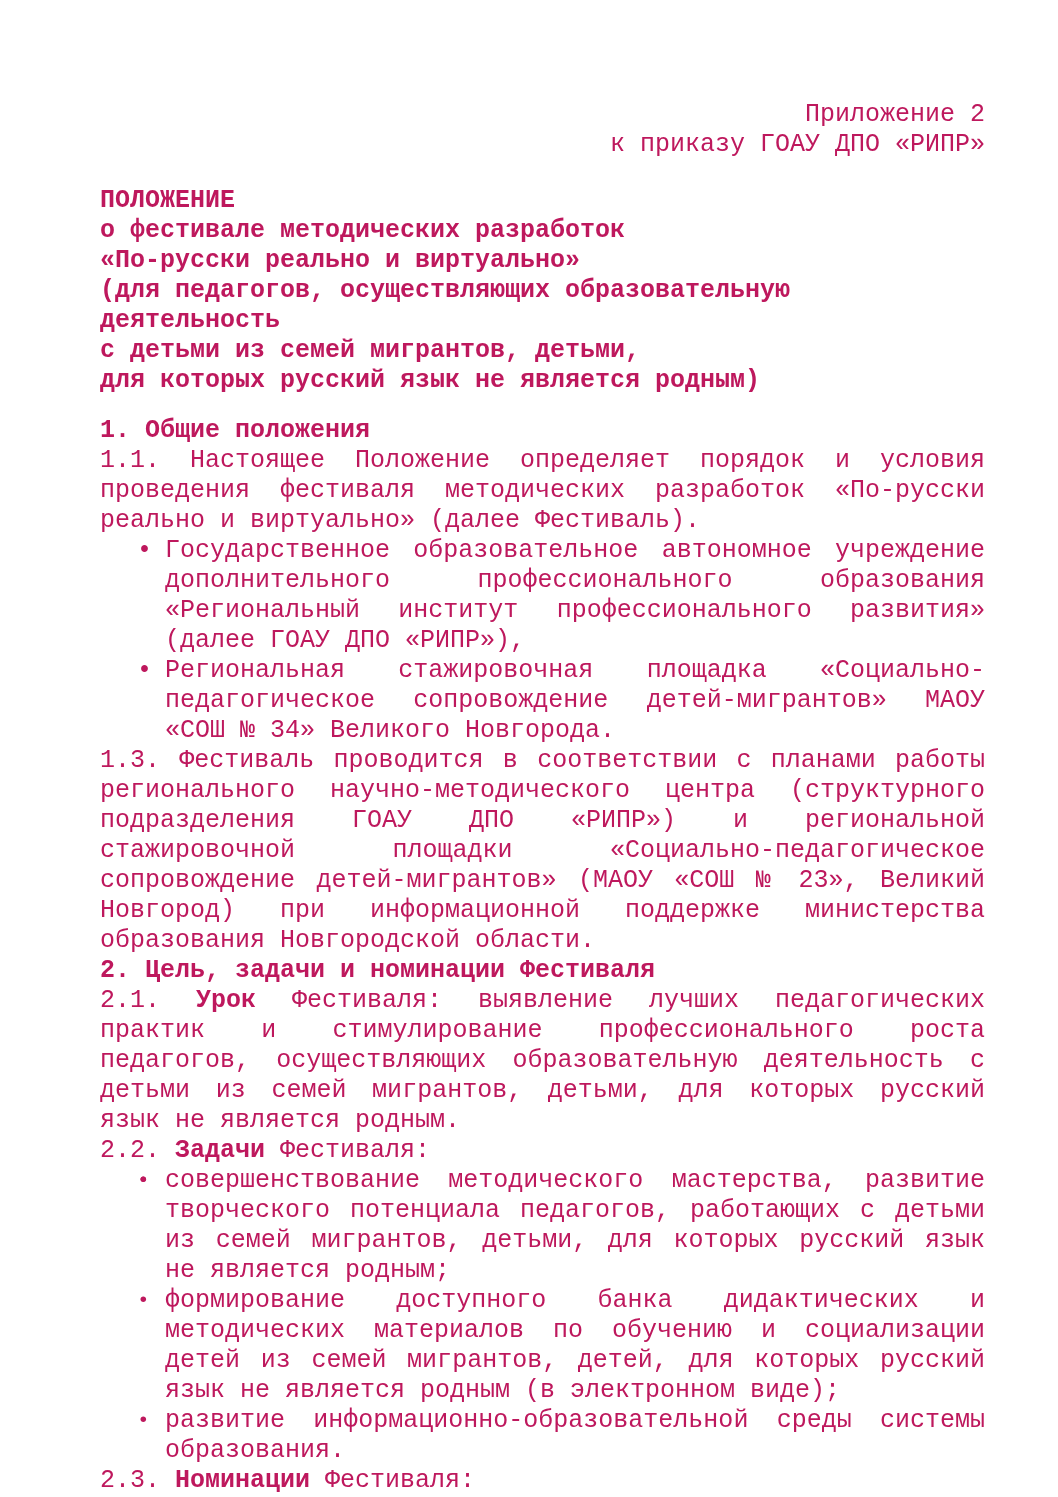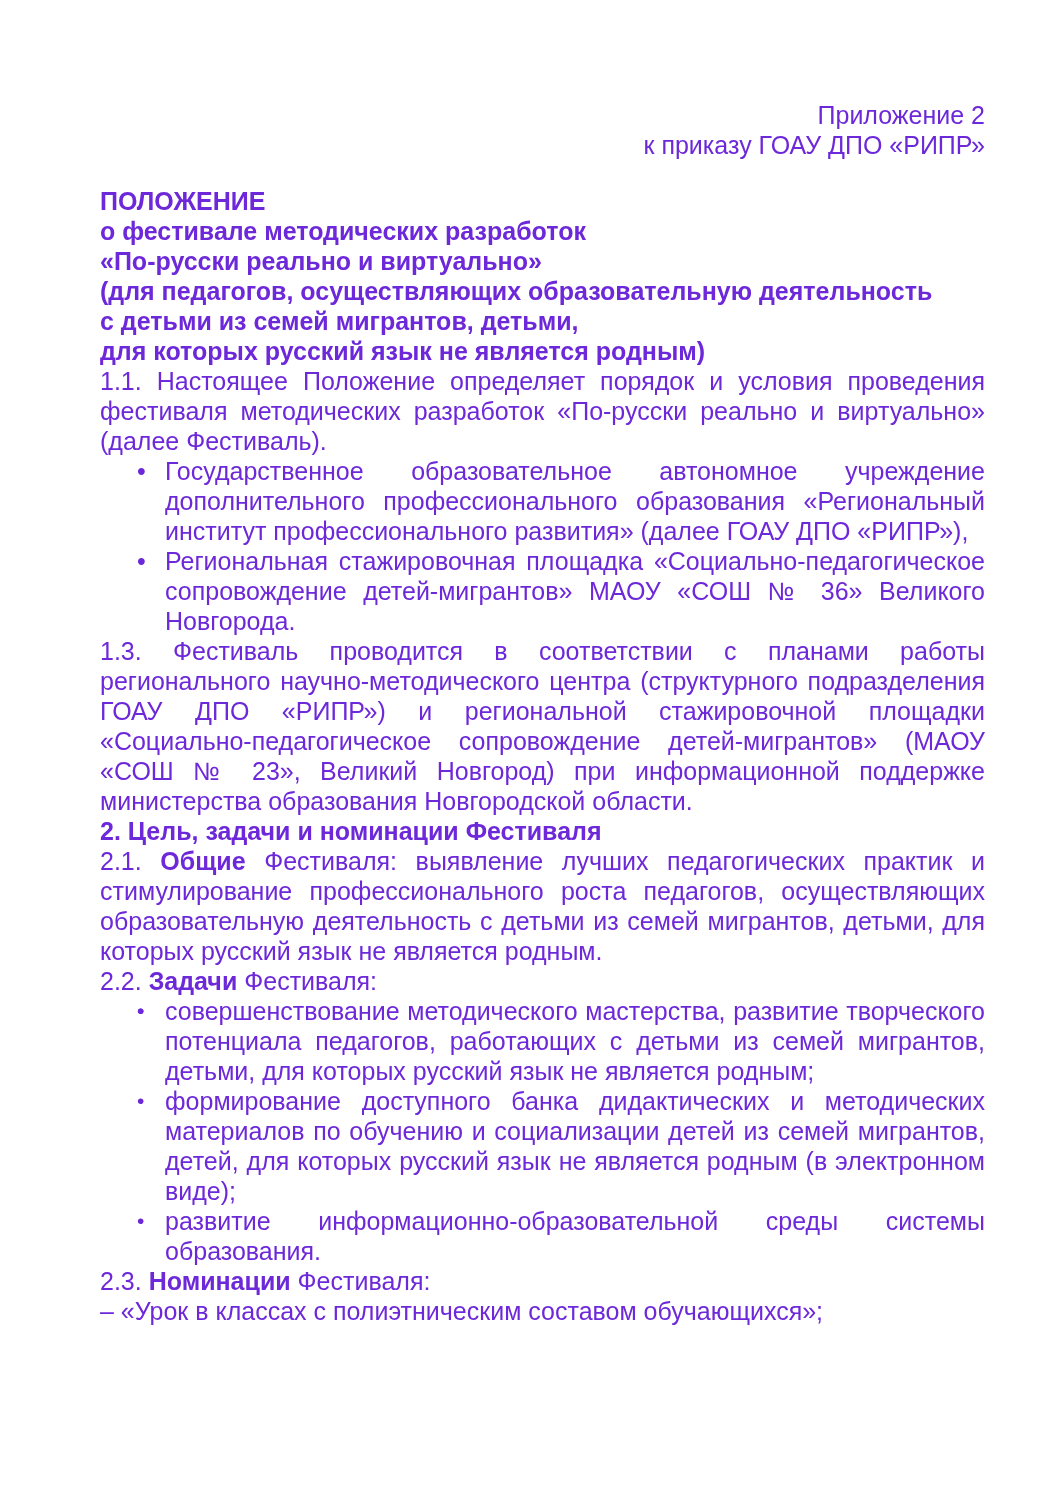--- a/index.html
+++ b/index.html
@@ -2,23 +2,23 @@
 <html><head>
 <meta charset="utf-8">
 <style>
   html, body { margin: 0; padding: 0; background: #ffffff; }
   .page {
     position: relative;
     width: 1058px;
     height: 1497px;
     box-sizing: border-box;
     background: #ffffff;
-    color: #6d28d9;
+    color: #be185d;
     padding: 100px 73px 0 100px;
-    font-family: Liberation Sans, sans-serif;
+    font-family: Liberation Mono, monospace;
     font-size: 25px;
     line-height: 30px;
   }
   .hdr { text-align: right; }
   .title-block { text-align: left; font-weight: bold; margin-top: 26px; }
   .sec-heading { font-weight: bold; }
   .sec1-heading { margin-top: 20px; }
   .sec2-heading { }
   .para { text-align: justify; }
   .bullet-item {
@@ -47,38 +47,39 @@
   <div class="title-block">
     <div>ПОЛОЖЕНИЕ</div>
     <div>о фестивале методических разработок</div>
     <div>«По-русски реально и виртуально»</div>
     <div>(для педагогов, осуществляющих образовательную деятельность</div>
     <div>с детьми из семей мигрантов, детьми,</div>
     <div>для которых русский язык не является родным)</div>
   </div>
 
   <div>
+    <div class="sec-heading sec1-heading">1. Общие положения</div>
     <div class="para">1.1. Настоящее Положение определяет порядок и условия проведения фестиваля методических разработок «По-русски реально и виртуально» (далее Фестиваль).</div>
 
     <div class="bullet-item">
       <span class="marker">•</span>
       <span>Государственное образовательное автономное учреждение дополнительного профессионального образования «Региональный институт профессионального развития» (далее ГОАУ ДПО «РИПР»),</span>
     </div>
     <div class="bullet-item">
       <span class="marker">•</span>
-      <span>Региональная стажировочная площадка «Социально-педагогическое сопровождение детей-мигрантов» МАОУ «СОШ № 36» Великого Новгорода.</span>
+      <span>Региональная стажировочная площадка «Социально-педагогическое сопровождение детей-мигрантов» МАОУ «СОШ № 34» Великого Новгорода.</span>
     </div>
 
     <div class="para">1.3. Фестиваль проводится в соответствии с планами работы регионального научно-методического центра (структурного подразделения ГОАУ ДПО «РИПР») и региональной стажировочной площадки «Социально-педагогическое сопровождение детей-мигрантов» (МАОУ «СОШ № 23», Великий Новгород) при информационной поддержке министерства образования Новгородской области.</div>
   </div>
 
   <div class="s2">
     <div class="sec-heading sec2-heading">2. Цель, задачи и номинации Фестиваля</div>
 
-    <div class="para"><span>2.1.</span> <span class="b">Общие</span> <span>Фестиваля: выявление лучших педагогических практик и стимулирование профессионального роста педагогов, осуществляющих образовательную деятельность с детьми из семей мигрантов, детьми, для которых русский язык не является родным.</span></div>
+    <div class="para"><span>2.1.</span> <span class="b">Урок</span> <span>Фестиваля: выявление лучших педагогических практик и стимулирование профессионального роста педагогов, осуществляющих образовательную деятельность с детьми из семей мигрантов, детьми, для которых русский язык не является родным.</span></div>
 
     <div class="para"><span>2.2.</span> <span class="b">Задачи</span> <span>Фестиваля:</span></div>
 
     <div class="bullet-item">
       <span class="marker">•</span>
     </div>
     <div class="bullet-item">
       <span class="marker">•</span>
       <span>совершенствование методического мастерства, развитие творческого потенциала педагогов, работающих с детьми из семей мигрантов, детьми, для которых русский язык не является родным;</span>
     </div>

